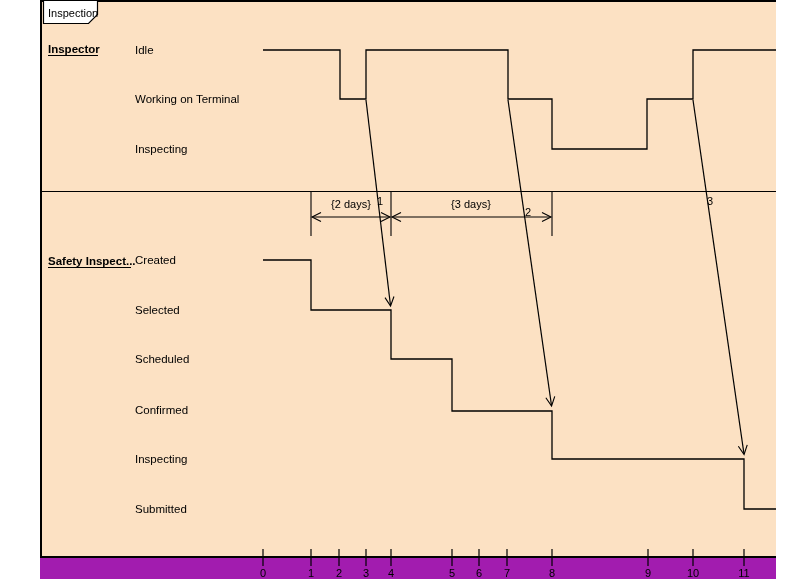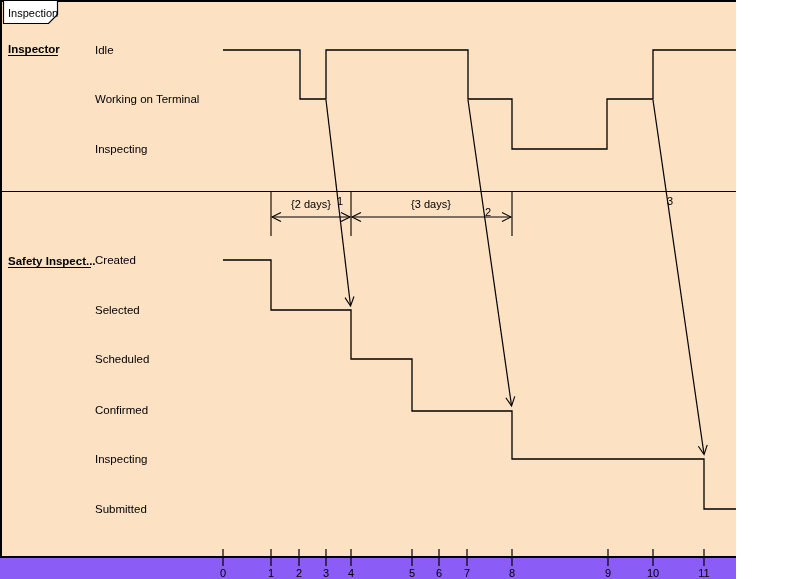--- a/index.html
+++ b/index.html
@@ -1,16 +1,16 @@
 <!DOCTYPE html>
 <html><head>
 <meta charset="utf-8">
 <style>
   html, body { margin: 0; padding: 0; background: #ffffff; }
-  #stage { position: relative; width: 736px; height: 579px; background: #8b5cf6; overflow: hidden; }
+  #stage { position: relative; width: 736px; height: 579px; background: #a21caf; overflow: hidden; margin-left: 40px; }
   svg { display: block; }
   text {
     font-family: "Liberation Sans", "DejaVu Sans", sans-serif;
     fill: #000000;
   }
   .t-state  { font-size: 11.5px; }
   .t-name   { font-size: 11.5px; font-weight: bold; }
   .t-small  { font-size: 11px; }
   .t-title  { font-size: 11px; }
 </style>

